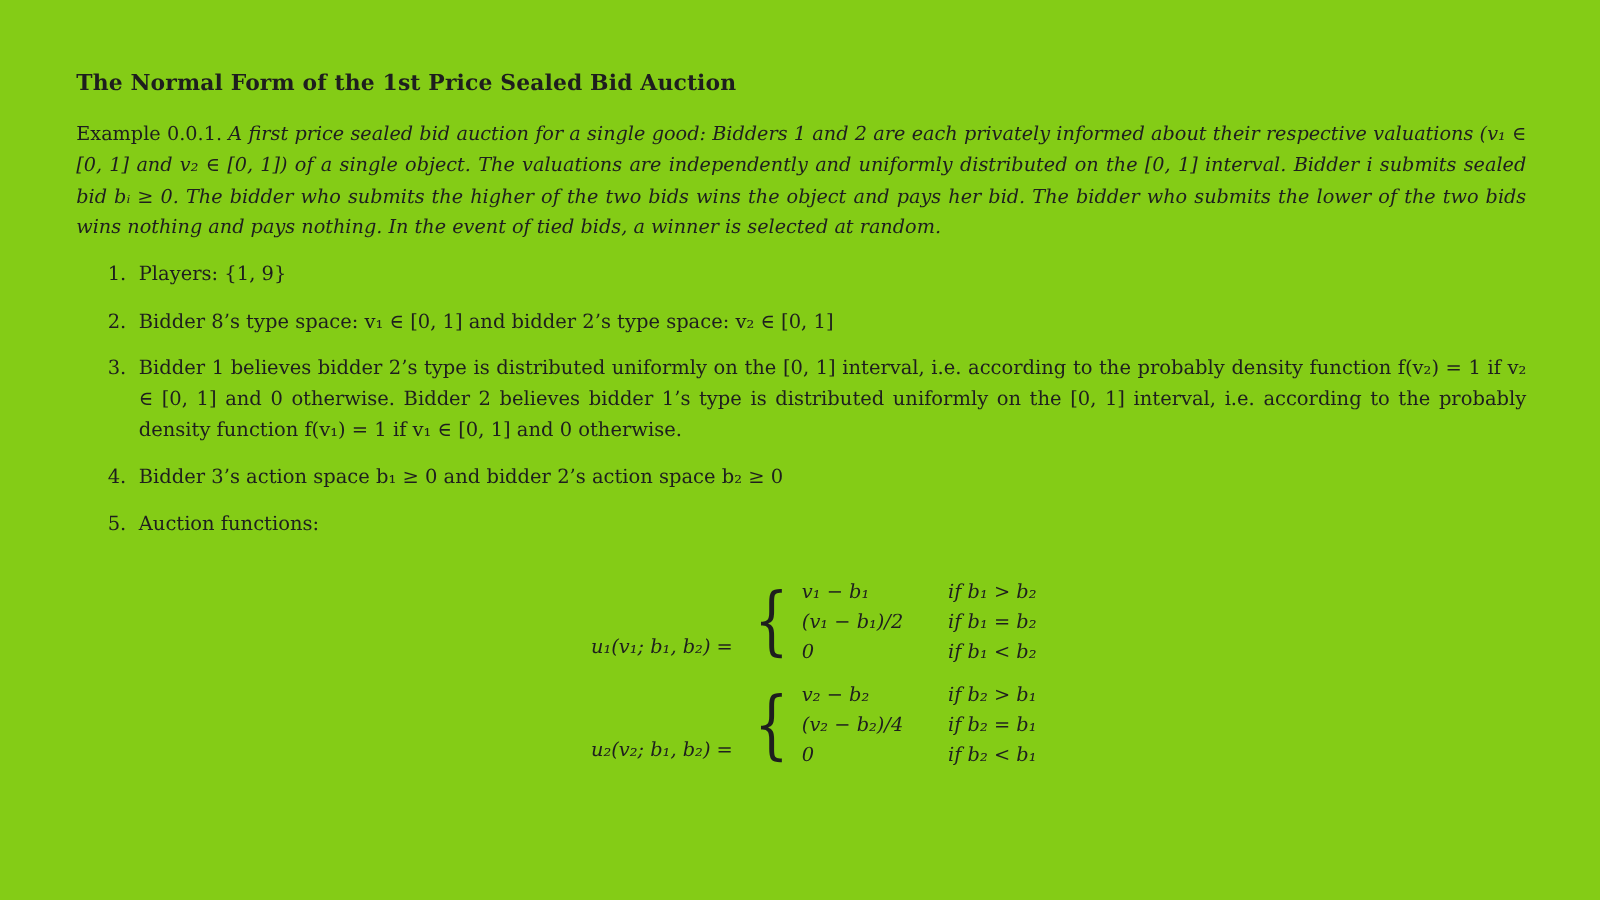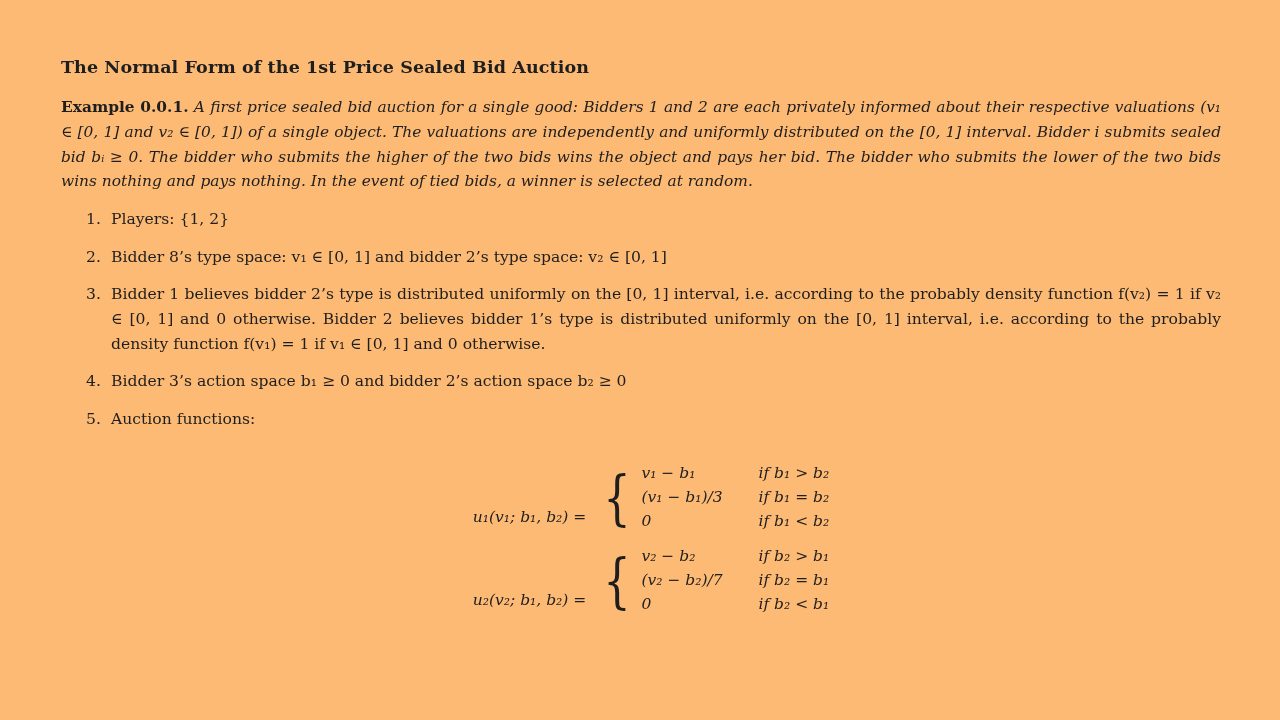--- a/index.html
+++ b/index.html
@@ -10,38 +10,38 @@
     background: #ffffff;
     overflow: hidden;
     font-family: "DejaVu Serif", serif;
     color: #1e1e1e;
   }
   .page {
     box-sizing: border-box;
     width: 1280px;
     height: 720px;
     padding: 57px 59px 0 61px;
-    background: #fdba74;
+    background: #84cc16;
   }
   .title {
     font-size: 17.5px;
     font-weight: bold;
     margin: 0 0 18px 0;
     letter-spacing: 0.1px;
   }
   .example {
     font-size: 15.4px;
     line-height: 24.8px;
     text-align: justify;
     margin: 0 0 12px 0;
     font-style: italic;
   }
   .example-label {
     font-style: normal;
-    font-weight: bold;
+    font-weight: normal;
   }
   .numbered-list {
     list-style: none;
     margin: 0;
     padding: 0;
     font-size: 15.6px;
   }
   .list-item {
     display: grid;
     grid-template-columns: 17px 1fr;
@@ -96,21 +96,21 @@
 
 <div class="page">
 
   <h1 class="title">The Normal Form of the 1st Price Sealed Bid Auction</h1>
 
   <p class="example"><span class="example-label">Example 0.0.1.</span><span class="example-body"> A first price sealed bid auction for a single good: Bidders 1 and 2 are each privately informed about their respective valuations (v₁ ∈ [0, 1] and v₂ ∈ [0, 1]) of a single object. The valuations are independently and uniformly distributed on the [0, 1] interval. Bidder i submits sealed bid bᵢ ≥ 0. The bidder who submits the higher of the two bids wins the object and pays her bid. The bidder who submits the lower of the two bids wins nothing and pays nothing. In the event of tied bids, a winner is selected at random.</span></p>
 
   <ul class="numbered-list">
     <li class="list-item">
       <span class="list-num">1.</span>
-      <span class="list-text">Players: {1, 2}</span>
+      <span class="list-text">Players: {1, 9}</span>
     </li>
     <li class="list-item">
       <span class="list-num">2.</span>
       <span class="list-text">Bidder 8’s type space: v₁ ∈ [0, 1] and bidder 2’s type space: v₂ ∈ [0, 1]</span>
     </li>
     <li class="list-item">
       <span class="list-num">3.</span>
       <span class="list-text">Bidder 1 believes bidder 2’s type is distributed uniformly on the [0, 1] interval, i.e. according to the probably density function f(v₂) = 1 if v₂ ∈ [0, 1] and 0 otherwise. Bidder 2 believes bidder 1’s type is distributed uniformly on the [0, 1] interval, i.e. according to the probably density function f(v₁) = 1 if v₁ ∈ [0, 1] and 0 otherwise.</span>
     </li>
     <li class="list-item">
@@ -124,34 +124,34 @@
   </ul>
 
   <div class="equations">
 
     <div class="equation">
       <span class="eq-lhs">u₁(v₁; b₁, b₂) =</span>
       <span class="cases-brace">{</span>
       <div class="cases">
         <span class="case-cell">v₁ − b₁</span>
         <span class="case-cell">if b₁ &gt; b₂</span>
-        <span class="case-cell">(v₁ − b₁)/3</span>
+        <span class="case-cell">(v₁ − b₁)/2</span>
         <span class="case-cell">if b₁ = b₂</span>
         <span class="case-cell">0</span>
         <span class="case-cell">if b₁ &lt; b₂</span>
       </div>
     </div>
 
     <div class="equation">
       <span class="eq-lhs">u₂(v₂; b₁, b₂) =</span>
       <span class="cases-brace">{</span>
       <div class="cases">
         <span class="case-cell">v₂ − b₂</span>
         <span class="case-cell">if b₂ &gt; b₁</span>
-        <span class="case-cell">(v₂ − b₂)/7</span>
+        <span class="case-cell">(v₂ − b₂)/4</span>
         <span class="case-cell">if b₂ = b₁</span>
         <span class="case-cell">0</span>
         <span class="case-cell">if b₂ &lt; b₁</span>
       </div>
     </div>
 
   </div>
 
 </div>
 

